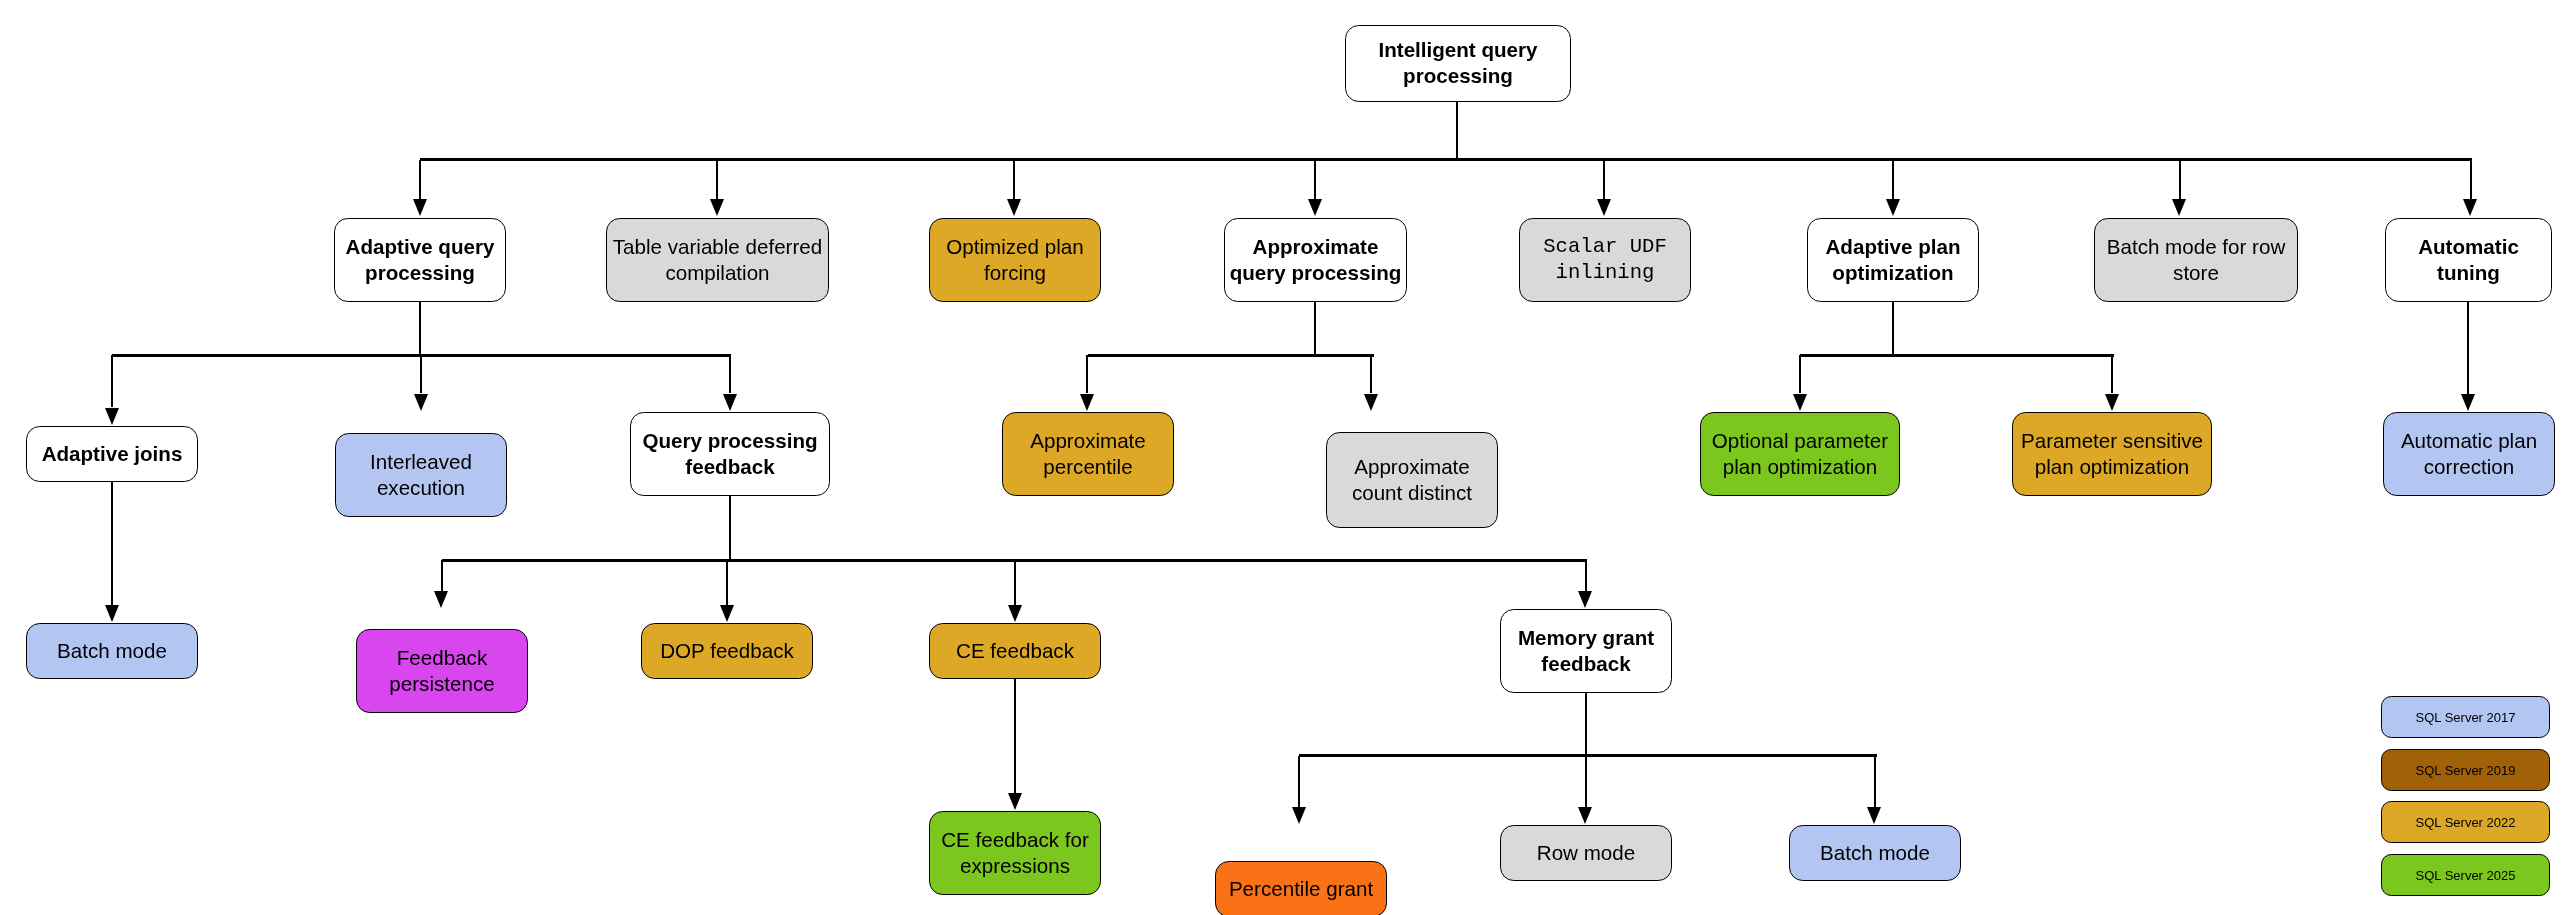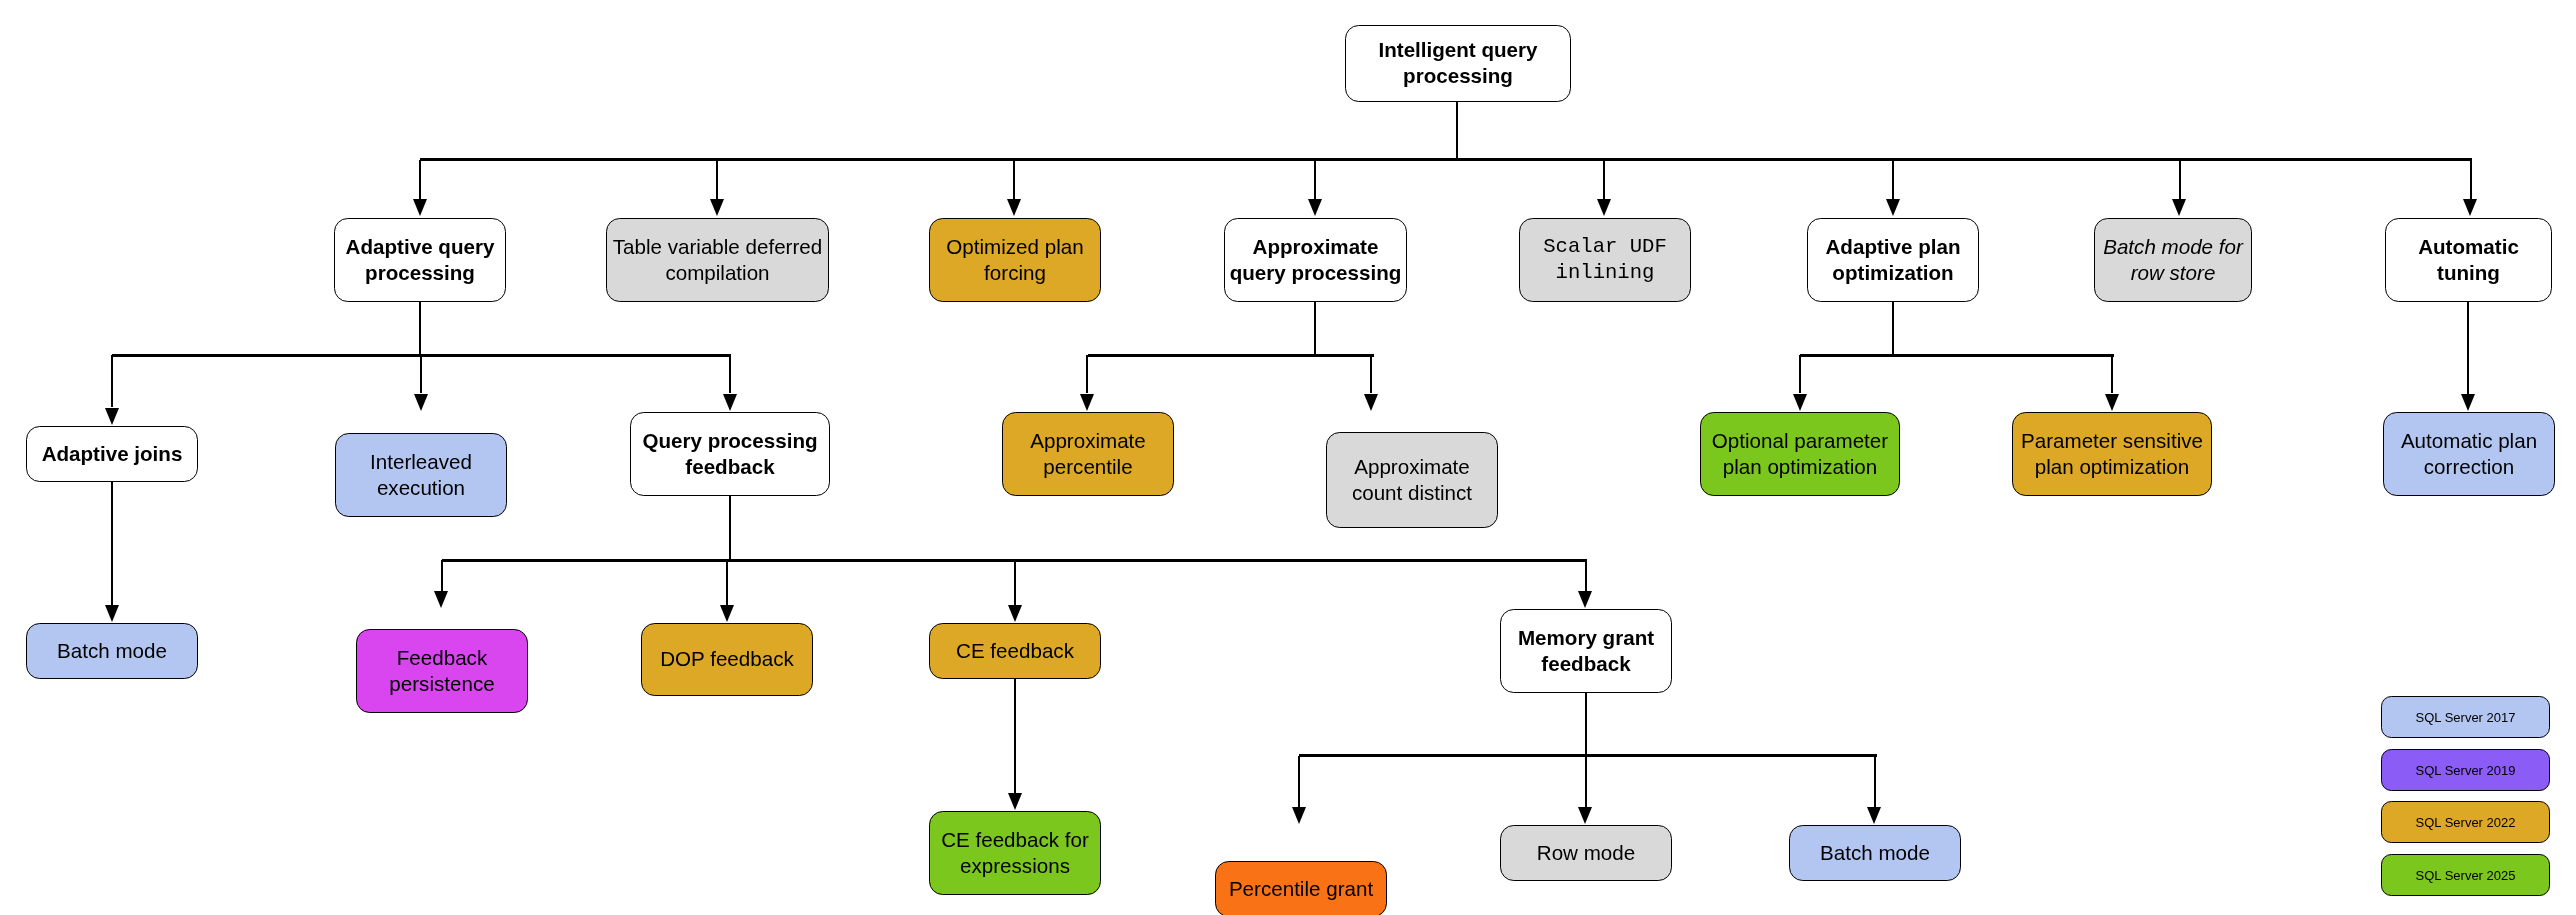--- a/index.html
+++ b/index.html
@@ -96,40 +96,40 @@
       <div class="arrow" style="left: 1867px; top: 807px;"></div>
     </div>
   <div id="nodes">
       <div class="node cat" style="left: 1345px; top: 24.6px; width: 226px; height: 77px; background: rgb(255, 255, 255);">Intelligent query processing</div>
       <div class="node cat" style="left: 334px; top: 218px; width: 172px; height: 84px; background: rgb(255, 255, 255);">Adaptive query processing</div>
       <div class="node" style="left: 606px; top: 218px; width: 223px; height: 84px; background: rgb(217, 217, 217);">Table variable deferred compilation</div>
       <div class="node" style="left: 929px; top: 218px; width: 172px; height: 84px; background: rgb(222, 168, 39);">Optimized plan forcing</div>
       <div class="node cat" style="left: 1224px; top: 218px; width: 183px; height: 84px; background: rgb(255, 255, 255);">Approximate query processing</div>
       <div class="node" style="left: 1519px; top: 218px; width: 172px; height: 84px; background: rgb(217, 217, 217); font-family: Liberation Mono, monospace;">Scalar UDF inlining</div>
       <div class="node cat" style="left: 1807px; top: 218px; width: 172px; height: 84px; background: rgb(255, 255, 255);">Adaptive plan optimization</div>
-      <div class="node" style="left: 2094px; top: 218px; width: 158px; height: 84px; background: rgb(217, 217, 217); font-style: italic;">Batch mode for row store</div>
+      <div class="node" style="left: 2094px; top: 218px; width: 204px; height: 84px; background: rgb(217, 217, 217);">Batch mode for row store</div>
       <div class="node cat" style="left: 2385px; top: 218px; width: 167px; height: 84px; background: rgb(255, 255, 255);">Automatic tuning</div>
       <div class="node cat" style="left: 26px; top: 426px; width: 172px; height: 56px; background: rgb(255, 255, 255);">Adaptive joins</div>
       <div class="node" style="left: 335px; top: 433px; width: 172px; height: 84px; background: rgb(179, 198, 242);">Interleaved execution</div>
       <div class="node cat" style="left: 630px; top: 412px; width: 200px; height: 84px; background: rgb(255, 255, 255);">Query processing feedback</div>
       <div class="node" style="left: 1002px; top: 412px; width: 172px; height: 84px; background: rgb(222, 168, 39);">Approximate percentile</div>
       <div class="node" style="left: 1285px; top: 432px; width: 172px; height: 96px; background: rgb(217, 217, 217); margin-left: 41px;">Approximate count distinct</div>
       <div class="node" style="left: 1700px; top: 412px; width: 200px; height: 84px; background: rgb(124, 199, 29);">Optional parameter plan optimization</div>
       <div class="node" style="left: 2012px; top: 412px; width: 200px; height: 84px; background: rgb(222, 168, 39);">Parameter sensitive plan optimization</div>
       <div class="node" style="left: 2383px; top: 412px; width: 172px; height: 84px; background: rgb(179, 198, 242);">Automatic plan correction</div>
       <div class="node" style="left: 26px; top: 623px; width: 172px; height: 56px; background: rgb(179, 198, 242);">Batch mode</div>
       <div class="node" style="left: 356px; top: 629px; width: 172px; height: 84px; background: #d946ef;">Feedback persistence</div>
-      <div class="node" style="left: 641px; top: 623px; width: 172px; height: 73px; background: rgb(222, 168, 39);">DOP feedback</div>
+      <div class="node" style="left: 641px; top: 623px; width: 172px; height: 56px; background: rgb(222, 168, 39);">DOP feedback</div>
       <div class="node" style="left: 929px; top: 623px; width: 172px; height: 56px; background: rgb(222, 168, 39);">CE feedback</div>
       <div class="node cat" style="left: 1500px; top: 609px; width: 172px; height: 84px; background: rgb(255, 255, 255);">Memory grant feedback</div>
       <div class="node" style="left: 929px; top: 811px; width: 172px; height: 84px; background: rgb(124, 199, 29);">CE feedback for expressions</div>
       <div class="node" style="left: 1215px; top: 825px; width: 172px; height: 56px; background: #f97316; margin-top: 36px;">Percentile grant</div>
       <div class="node" style="left: 1500px; top: 825px; width: 172px; height: 56px; background: rgb(217, 217, 217);">Row mode</div>
       <div class="node" style="left: 1789px; top: 825px; width: 172px; height: 56px; background: rgb(179, 198, 242);">Batch mode</div>
     </div>
   <div id="legend">
       <div class="legend-item" style="left: 2381px; top: 696px; width: 169px; height: 42px; background: rgb(179, 198, 242);">SQL Server 2017</div>
-      <div class="legend-item" style="left: 2381px; top: 749px; width: 169px; height: 42px; background: #8b5cf6;">SQL Server 2019</div>
+      <div class="legend-item" style="left: 2381px; top: 749px; width: 169px; height: 42px; background: #a16207;">SQL Server 2019</div>
       <div class="legend-item" style="left: 2381px; top: 801px; width: 169px; height: 42px; background: rgb(222, 168, 39);">SQL Server 2022</div>
       <div class="legend-item" style="left: 2381px; top: 854px; width: 169px; height: 42px; background: rgb(124, 199, 29);">SQL Server 2025</div>
     </div>
 </div>
 
 
 </body></html>

